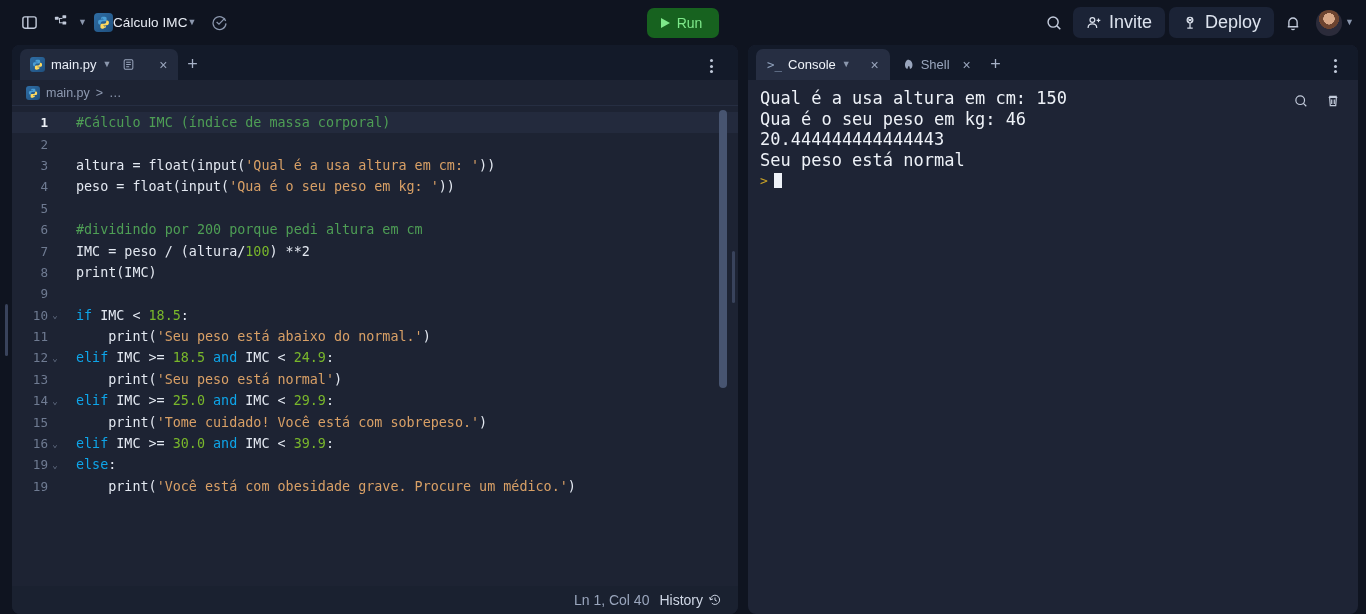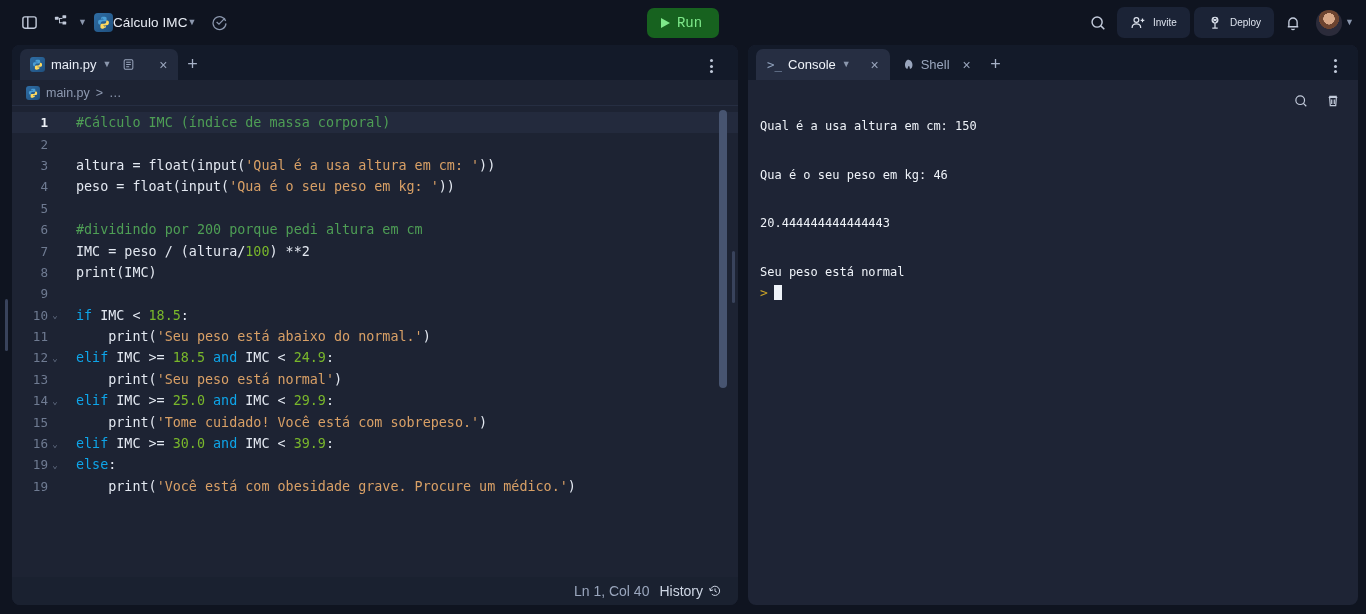--- a/index.html
+++ b/index.html
@@ -40,41 +40,41 @@
     display: flex; align-items: center; justify-content: center;
   }
   .proj-name { color: #e8ecf4; font-size: 13.5px; letter-spacing: .1px; }
   .chev { color: #8b97ad; font-size: 9px; line-height: 1; }
 
   .run-btn {
     display: flex; align-items: center; gap: 7px;
     background: #17621f; color: #7ee98a;
     border: none; border-radius: 7px;
     height: 30px; padding: 0 17px 0 14px;
-    font-size: 14px; font-family: Liberation Mono, monospace;
+    font-size: 14px; font-family: Liberation Sans, sans-serif;
     cursor: pointer;
   }
   .tri { width: 0; height: 0; border-left: 9px solid #7ee98a; border-top: 5.5px solid transparent; border-bottom: 5.5px solid transparent; }
 
   .pill {
     display: flex; align-items: center; gap: 7px;
     height: 31px; padding: 0 13px;
     background: #1b2336; border-radius: 7px;
-    color: #dde3ee; font-size: 10px; cursor: pointer; border: none;
+    color: #dde3ee; font-size: 18px; cursor: pointer; border: none;
     font-family: "Liberation Sans", sans-serif;
   }
   .avatar-wrap { display: flex; align-items: center; gap: 3px; cursor: pointer; padding-left: 4px; }
   .avatar {
     width: 26px; height: 26px; border-radius: 50%;
     background: radial-gradient(circle at 50% 34%, #d8a888 0 26%, #6d4430 27% 46%, #2b2b3a 47% 100%);
     border: 1px solid #3a4considering; overflow: hidden;
   }
 
   
-  .body { flex: 1; display: flex; min-height: 0; padding: 0 8px 9px 0; gap: 0; justify-content: space-between; }
+  .body { flex: 1; display: flex; min-height: 0; padding: 0 8px 0 0; gap: 0; justify-content: space-between; }
 
   
   .edge-handle { width: 12px; flex: 0 0 12px; display: flex; align-items: center; justify-content: center; }
   .edge-bar { width: 3px; height: 52px; border-radius: 2px; background: #39435c; }
 
   
   .editor-pane {
     flex: 1 1 auto; min-width: 0;
     display: flex; flex-direction: column;
     background: #1d2333;
@@ -167,22 +167,22 @@
   .c-tab {
     display: flex; align-items: center; gap: 6px;
     height: 31px; padding: 0 4px 0 11px; border-radius: 7px 7px 0 0;
     color: #9aa6bd; font-size: 13px; cursor: pointer;
   }
   .c-tab.sel { background: #262e42; color: #f0f4fa; }
   .prompt-ic { color: #8fa0bb; font-size: 12.5px; font-family: "DejaVu Sans Mono", monospace; }
 
   .console-body { flex: 1; position: relative; padding: 8px 0 0 12px; overflow: hidden; }
   .c-line {
-    font-family: "DejaVu Sans Mono", monospace; font-size: 12px;
-    color: #eef2f8; line-height: 20.6px; white-space: pre; margin-top: 28px;
+    font-family: "DejaVu Sans Mono", monospace; font-size: 17px;
+    color: #eef2f8; line-height: 20.6px; white-space: pre;
   }
   .c-prompt { display: flex; align-items: center; gap: 6px; height: 20.6px; }
   .c-prompt .arrow { color: #c9a227; font-family: "DejaVu Sans Mono", monospace; font-size: 13px; }
   .caret { width: 8px; height: 15px; background: #eef2f8; display: inline-block; }
   .c-tools { position: absolute; top: 6px; right: 10px; display: flex; gap: 2px; }
 
   .dots { display: flex; flex-direction: column; gap: 2.5px; align-items: center; }
   .dots i { width: 3px; height: 3px; border-radius: 50%; background: #c0c9d9; display: block; }
 </style>
 </head>

